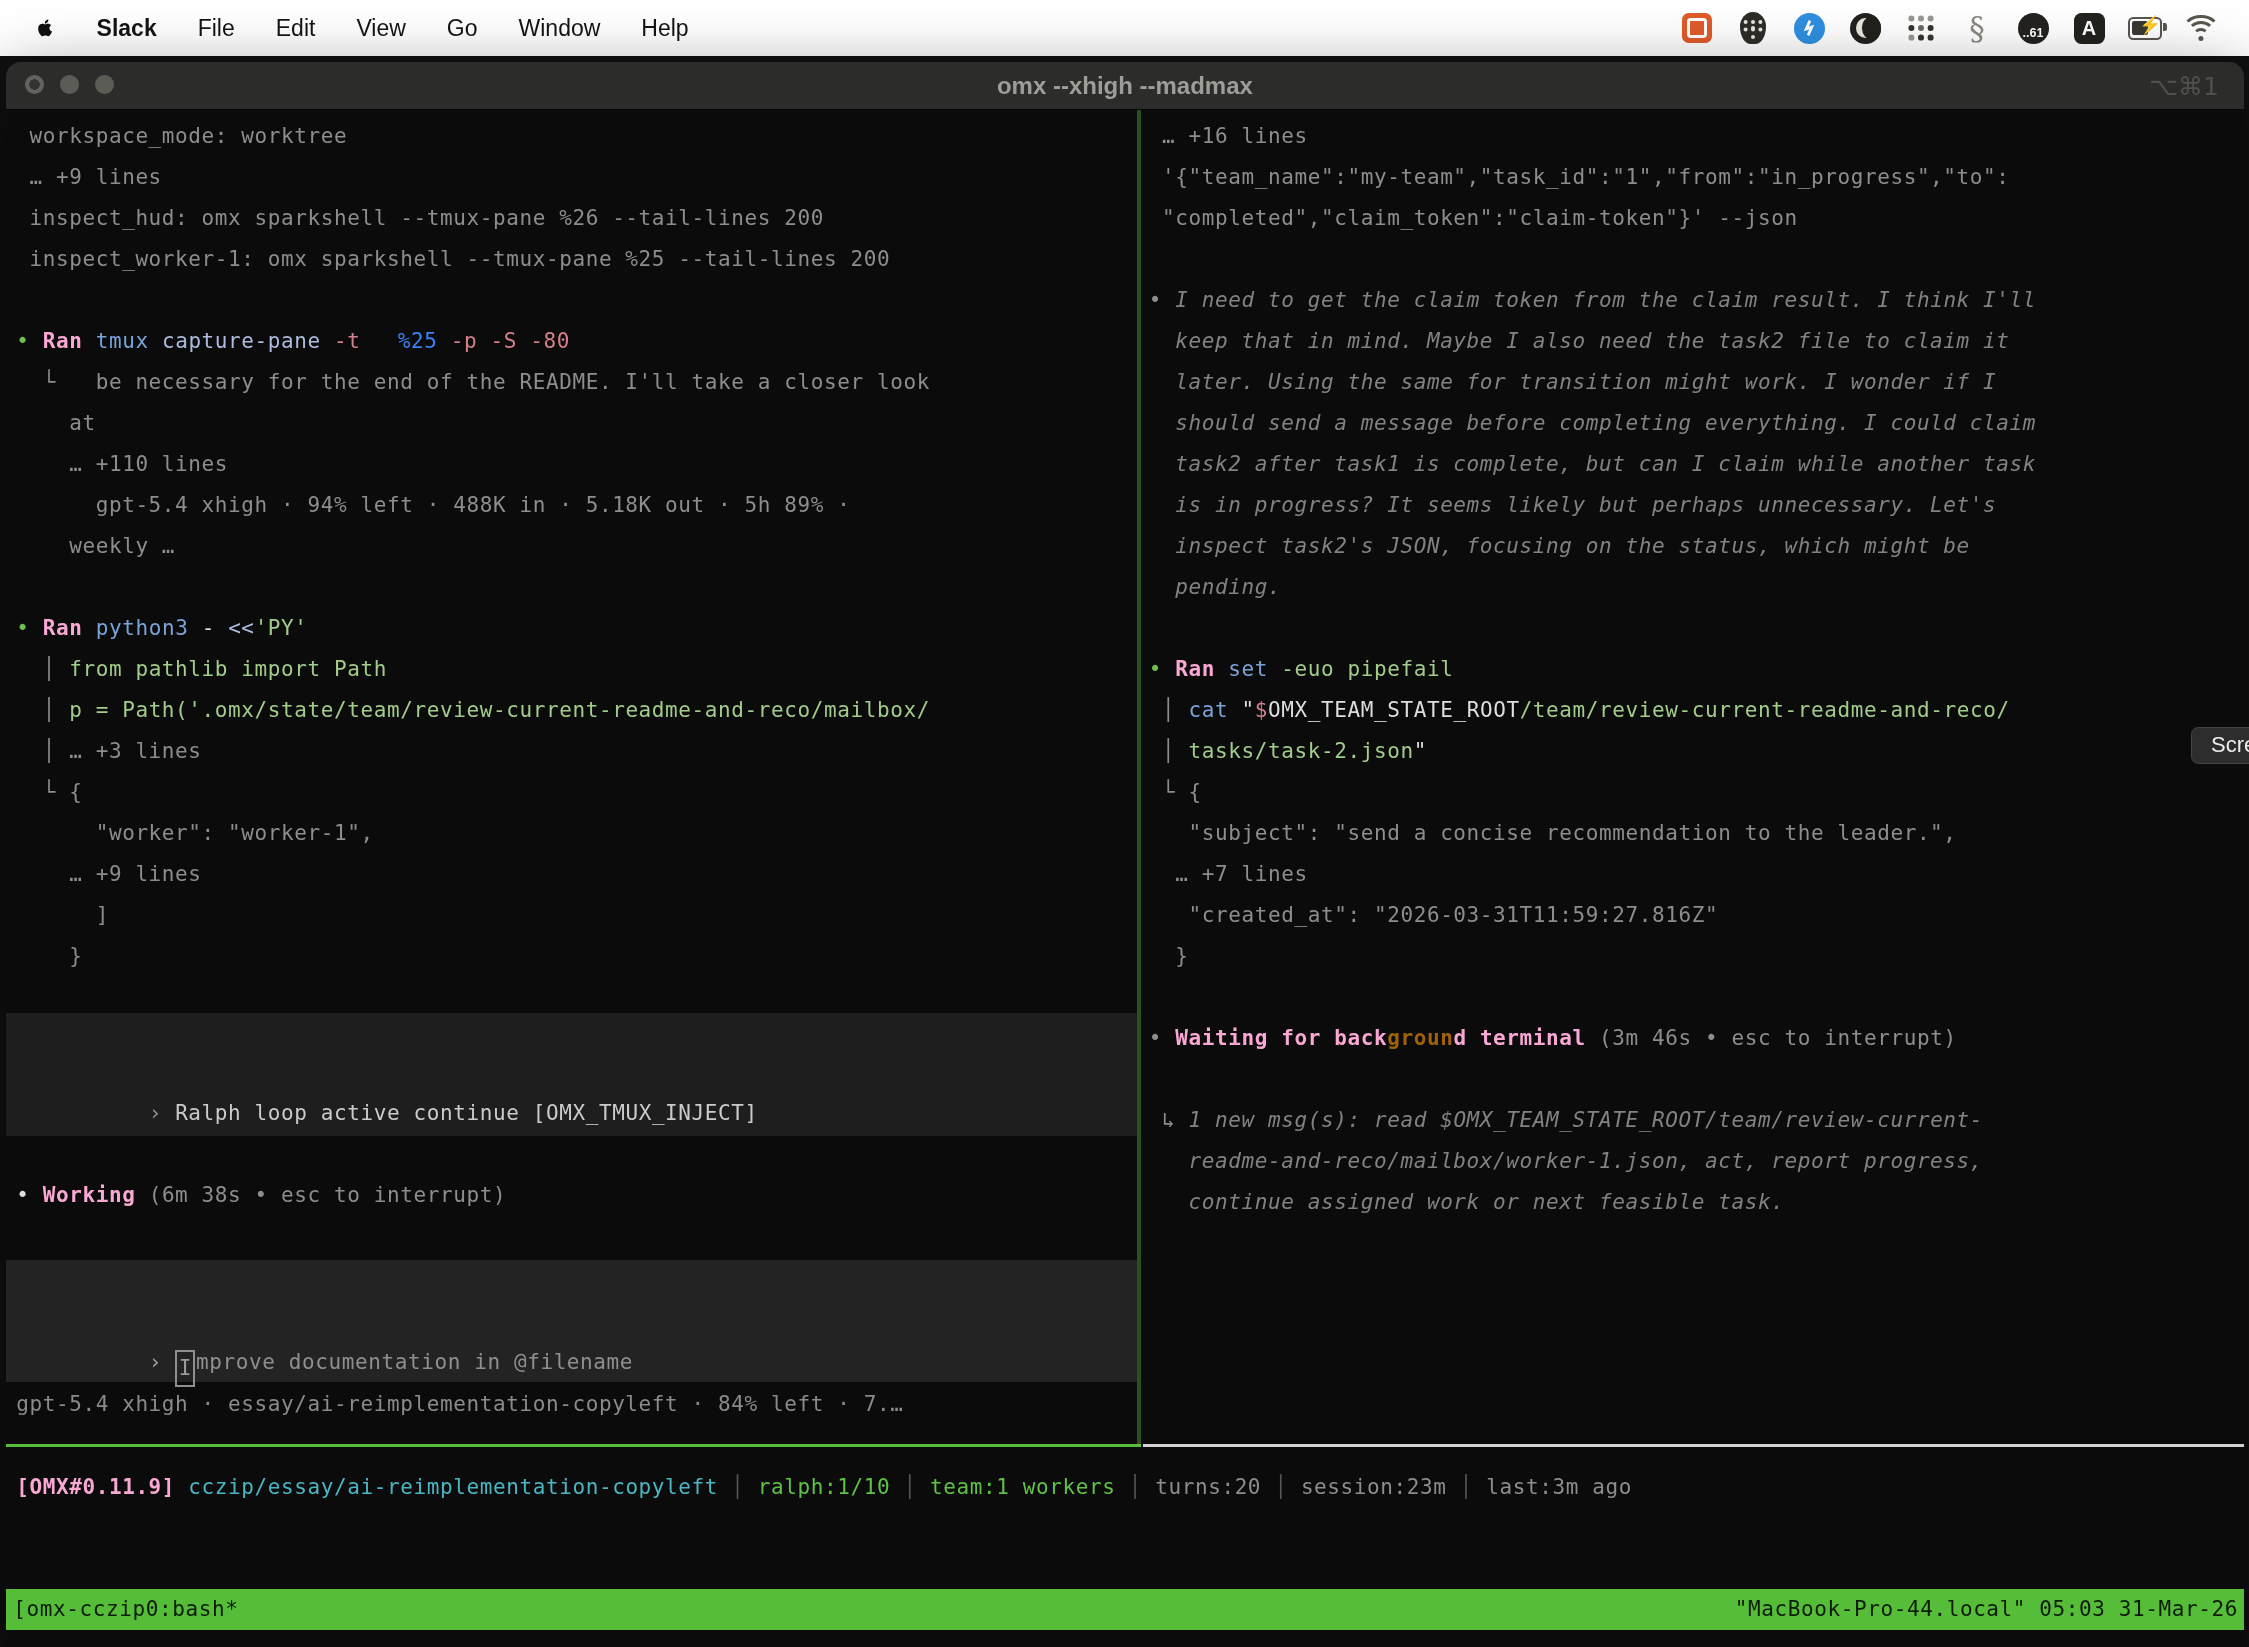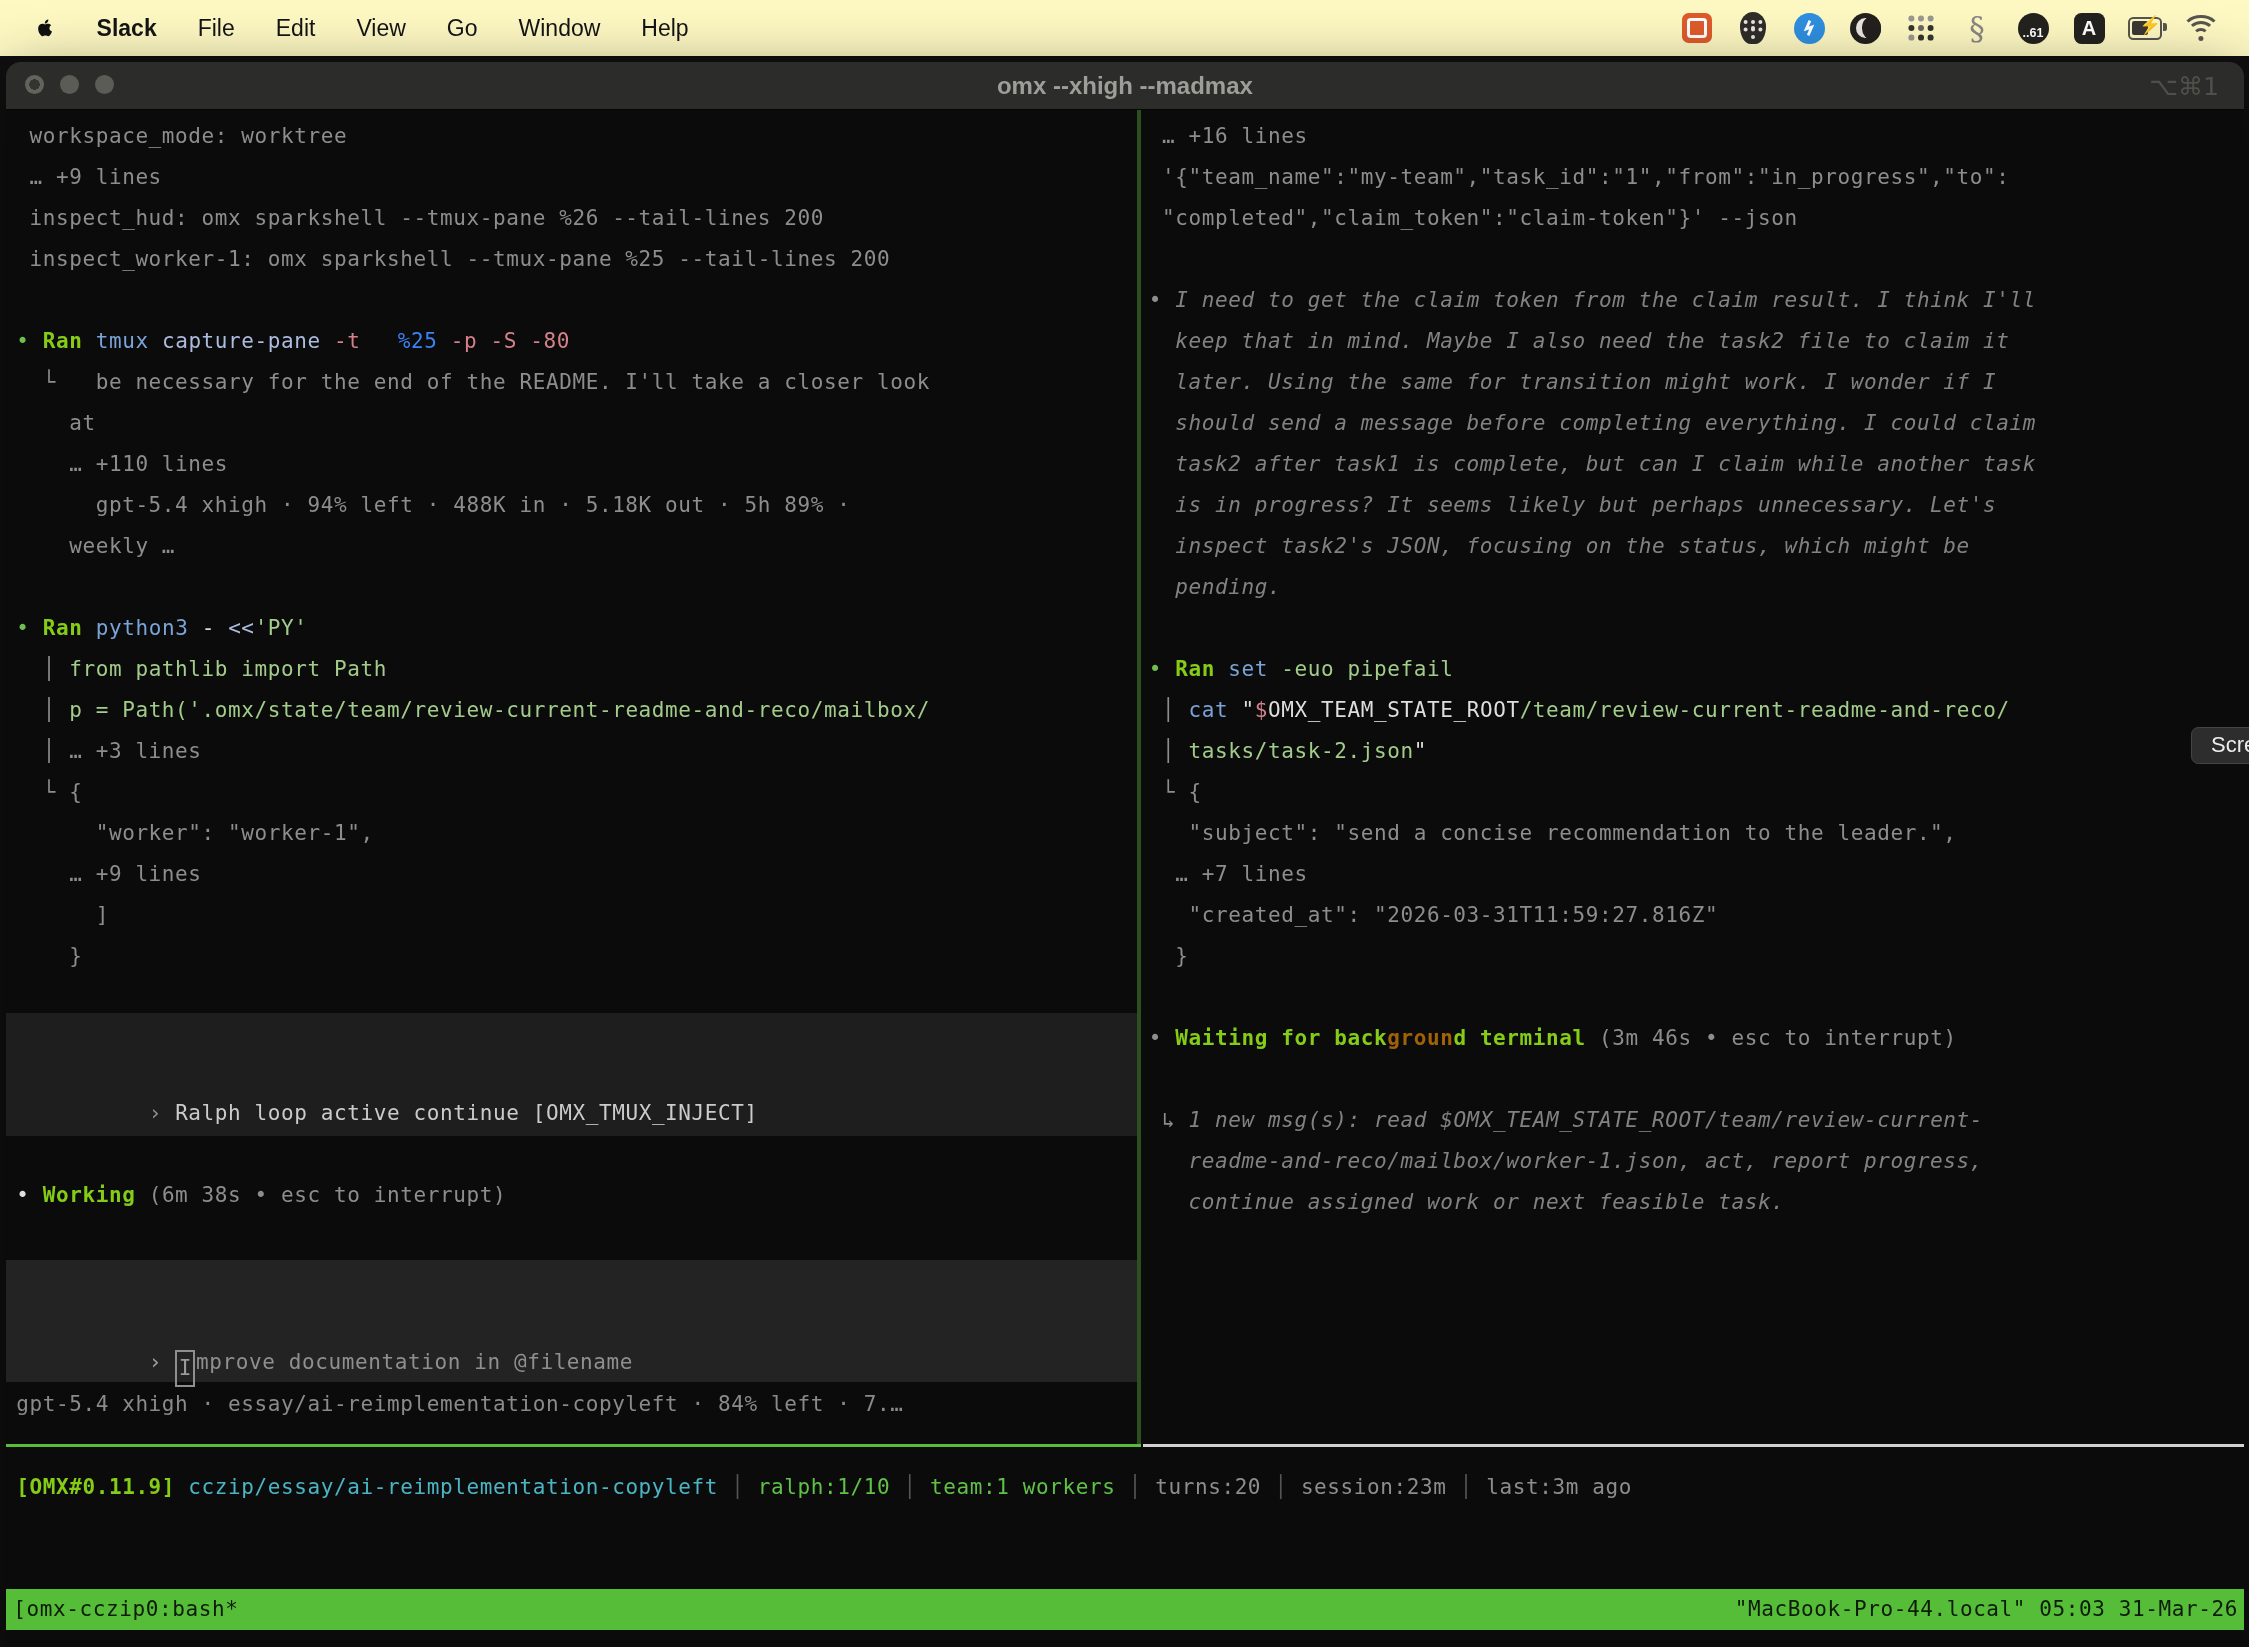--- a/index.html
+++ b/index.html
@@ -4,21 +4,21 @@
 <style>
   html,body{margin:0;padding:0;}
   body{
     width:2250px;height:1648px;position:relative;overflow:hidden;
     background:#101010;
     font-family:"DejaVu Sans Mono",monospace;
   }
   
   .menubar{
     position:absolute;top:0;left:0;width:2250px;height:56px;
-    background:#fef9c3;display:flex;align-items:center;
+    background:#ffffff;display:flex;align-items:center;
     padding:0 32px;box-sizing:border-box;
     font-family:"Liberation Sans",sans-serif;font-size:23px;color:#141414;
   }
   .apple{width:26.6px;height:31px;display:flex;align-items:center;margin-right:38px;}
   .mb-app{font-weight:bold;margin-right:41px;}
   .mb-item{margin-right:41px;}
   .mb-icons{display:flex;align-items:center;gap:22px;margin-left:auto;}
   .mbi{width:34px;height:34px;display:flex;align-items:center;justify-content:center;position:relative;}
   .ic-chat{width:29.5px;height:29.5px;background:#e05b2b;border-radius:6.6px;display:flex;align-items:center;justify-content:center;}
   .ic-chat i{display:block;width:13.3px;height:13.3px;border:3.7px solid #fff;border-radius:3.7px;}
@@ -63,21 +63,21 @@
   
   .term{position:absolute;top:48px;left:0;right:0;bottom:0;background:#0b0b0b;font-size:21px;}
   .tl{height:41px;line-height:41px;white-space:pre;letter-spacing:0.6px;}
   .pane{position:absolute;top:0;overflow:hidden;}
   .pane-left{left:0;width:1131px;height:1336px;}
   .pane-right{left:1137px;right:0;height:1336px;}
   .vdiv{position:absolute;left:1131px;top:0;width:3.7px;height:1334px;background:#2c4f20;}
   .lines-left{position:absolute;top:5.9px;left:10.3px;right:3px;}
   .lines-right{position:absolute;top:5.9px;left:5.9px;right:0;}
 
-  .s-gy{color:#8d8d8d;} .s-w{color:#dedede;} .s-b{color:#84cc16;font-weight:bold;}
+  .s-gy{color:#8d8d8d;} .s-w{color:#dedede;} .s-b{color:#f9a8d4;font-weight:bold;}
   .s-bl{color:#79a3d9;} .s-lb{color:#adbbdf;} .s-g{color:#a2cc8a;}
   .s-r{color:#d5808a;} .s-o{color:#3b82f6;margin-left:24px;} .s-gd{color:#6fbf4f;}
   .s-it{color:#828282;font-style:italic;} .s-dim{color:#a16207;font-weight:bold;}
   .s-cy{color:#4ab5c4;} .s-gn{color:#5fc247;} .s-sep{color:#555555;}
 
   .banner{position:absolute;left:0;top:903px;width:1131px;height:123px;background:#1e1e1e;box-sizing:border-box;padding:39px 0 0 10.3px;}
   .banner .chev{color:#8f8f8f;}
   .banner .btxt{color:#cbcbcb;}
   .workline{position:absolute;left:10.3px;top:1065px;right:0;}
 

